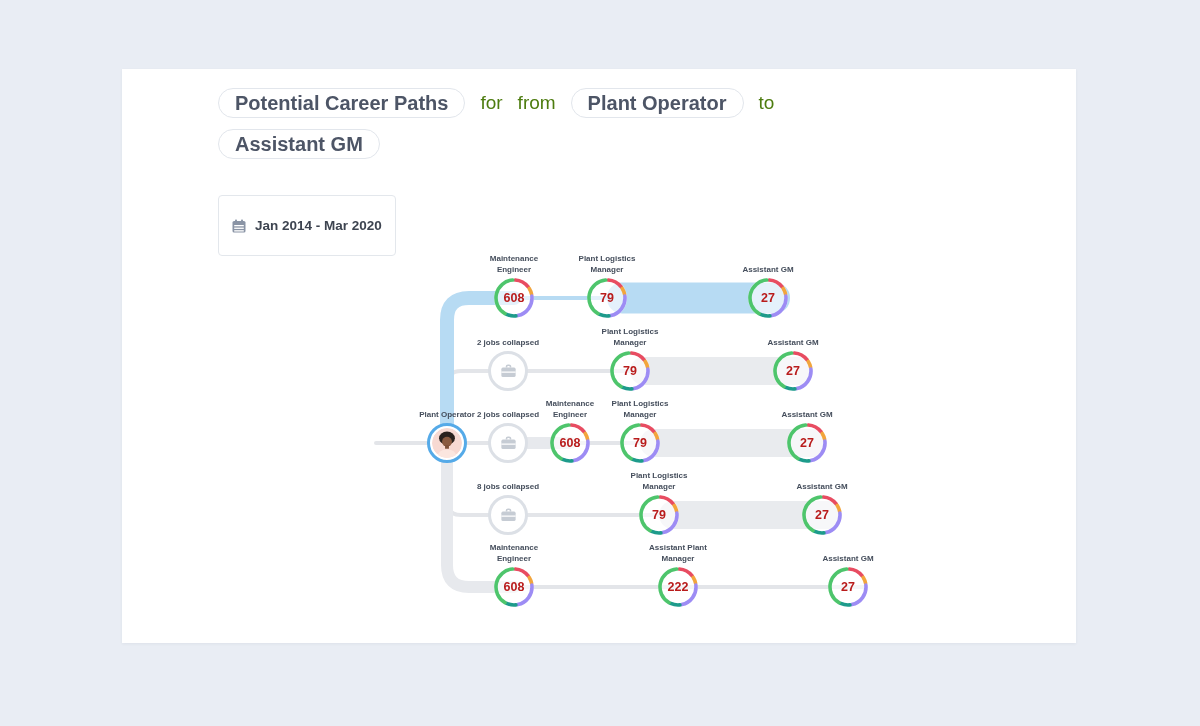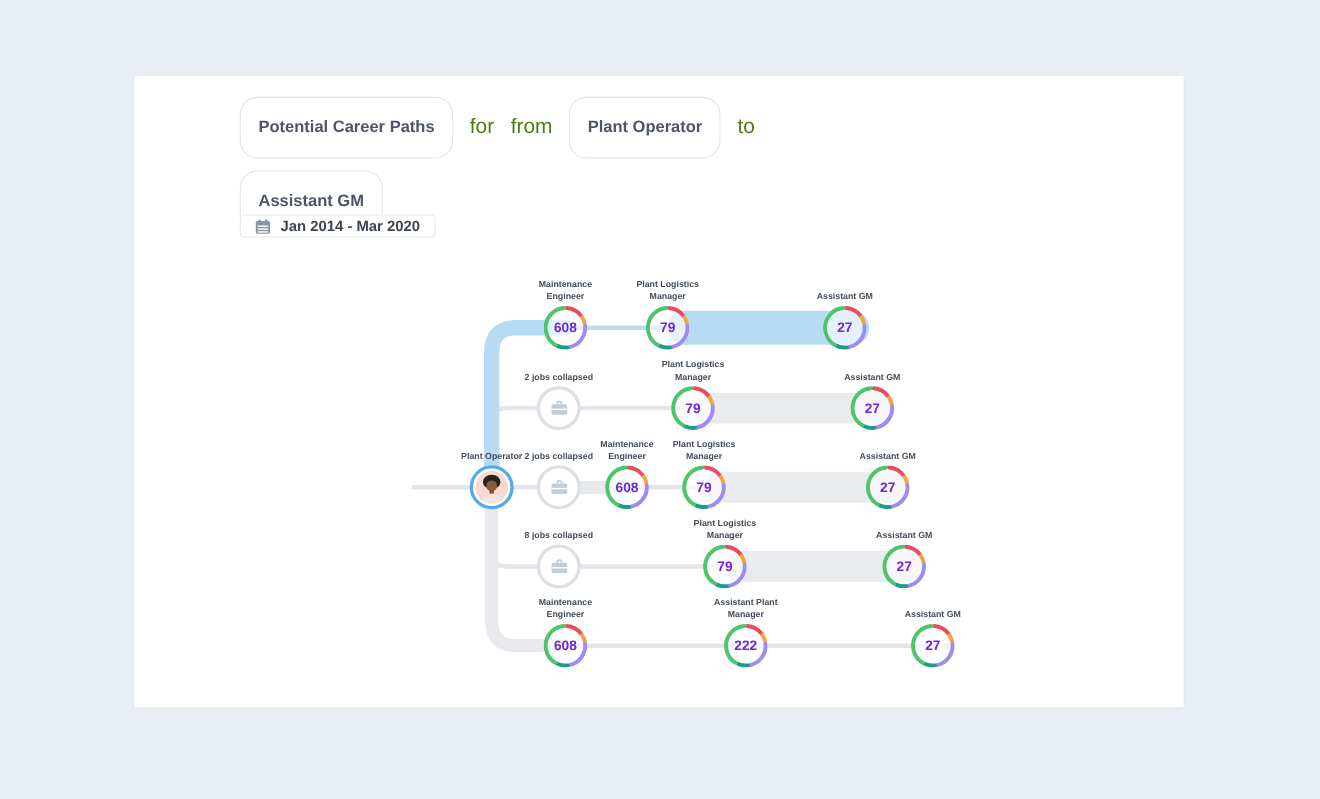--- a/index.html
+++ b/index.html
@@ -12,44 +12,44 @@
   }
   .card {
     position:absolute; left:122px; top:69px; width:954px; height:574px;
     background:#ffffff; box-shadow:0 1px 3px rgba(40,50,70,.06);
   }
   
   .title-wrap { position:absolute; left:96px; top:19px; width:790px; }
   .title-line { display:flex; align-items:center; gap:15px; margin-bottom:11px; }
   .chip {
     display:inline-block; background:#fff; border:1px solid #e2e6ec; border-radius:16px;
-    padding:16px 16px; font-size:15px; font-weight:bold; color:#4d5566; line-height:22px;
+    padding:3px 16px; font-size:20px; font-weight:bold; color:#4d5566; line-height:22px;
     cursor:pointer;
   }
   .connector { font-size:19px; color:#4d7c0f; font-weight:400; }
   .date-chip {
     position:absolute; left:96px; top:126px; display:inline-flex; align-items:center; gap:9px;
-    background:#fff; border:1px solid #e3e7ec; border-radius:4px; padding:2px 13px;
+    background:#fff; border:1px solid #e3e7ec; border-radius:4px; padding:22px 13px;
     font-size:13.5px; font-weight:bold; color:#3d4450; cursor:pointer;
   }
   .cal-icon { width:14px; height:14px; display:inline-block; }
   
   .diagram { position:absolute; left:238px; top:181px; width:545px; height:390px; }
   .links { position:absolute; left:0; top:0; }
   .node { position:absolute; width:40px; height:40px; margin:-20px 0 0 -20px; z-index:2; cursor:pointer; }
   .nlabel {
     position:absolute; bottom:calc(100% + 3px); left:50%; transform:translateX(-50%);
     width:78px; text-align:center; font-size:8px; font-weight:bold; color:#454e5c; line-height:1.3;
   }
   .circle { width:40px; height:40px; border-radius:50%; position:relative; }
   .stat { background:rgba(255,255,255,.62); }
   .stat .ring-svg { position:absolute; left:0; top:0; width:40px; height:40px; }
   .val {
     position:absolute; inset:0; display:flex; align-items:center; justify-content:center;
-    font-size:12.5px; font-weight:bold; color:#6d28d9;
+    font-size:12.5px; font-weight:bold; color:#b91c1c;
   }
   .collapsed {
     background:#fff; border:3px solid #dce0e6; display:flex; align-items:center; justify-content:center;
   }
   .person {
     background:#fff; border:3px solid #55aae8; display:flex; align-items:center; justify-content:center;
   }
   .portrait { width:30px; height:30px; border-radius:50%; overflow:hidden; }
 </style>
 </head>

